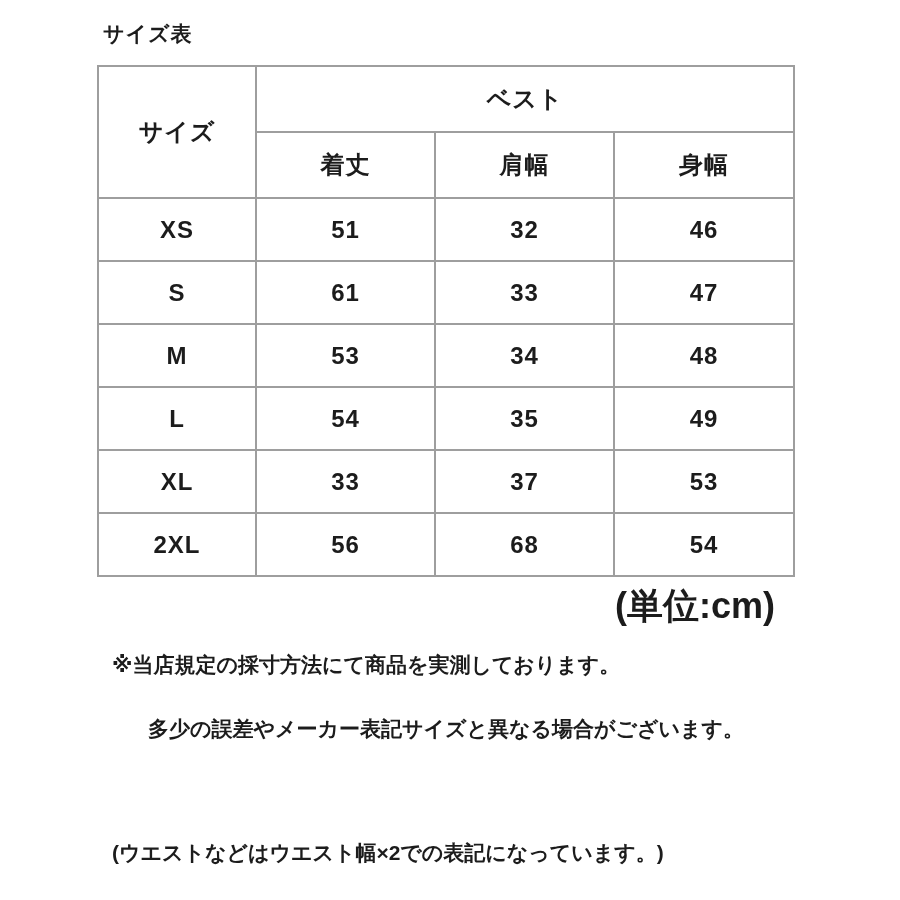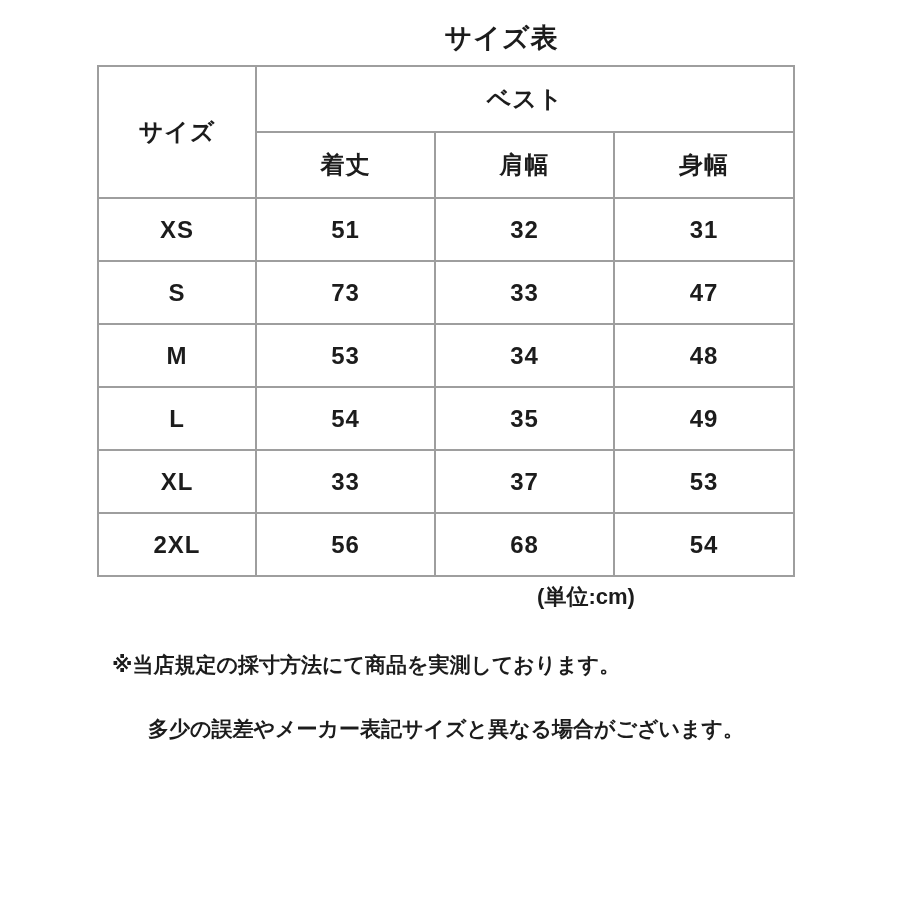--- a/index.html
+++ b/index.html
@@ -20,22 +20,22 @@
     width: 900px;
     height: 900px;
   }
   .title {
     position: absolute;
     top: 20px;
     left: 0;
     width: 100%;
     box-sizing: border-box;
     padding-left: 103px;
-    text-align: center;
-    font-size: 27px;
+    text-align: left;
+    font-size: 21px;
     letter-spacing: 1px;
   }
   table.size-table {
     position: absolute;
     left: 97px;
     top: 65px;
     width: 696px;
     height: 507px;
     border-collapse: collapse;
     table-layout: fixed;
@@ -50,22 +50,22 @@
     background: #ffffff;
     letter-spacing: 1px;
   }
   .size-table thead tr { height: 63px; }
   .size-table tbody tr { height: 63px; }
   .unit-note {
     position: absolute;
     top: 582px;
     left: 397px;
     width: 378px;
-    text-align: center;
-    font-size: 22px;
+    text-align: right;
+    font-size: 36px;
     white-space: nowrap;
   }
   .note-line {
     position: absolute;
     left: 112px;
     font-size: 21px;
     white-space: nowrap;
     letter-spacing: 0px;
   }
   .note-0 { top: 651px; }
@@ -96,25 +96,25 @@
           <th>着丈</th>
           <th>肩幅</th>
           <th>身幅</th>
         </tr>
     </thead>
     <tbody>
         <tr>
           <th>XS</th>
           <td>51</td>
           <td>32</td>
-          <td>31</td>
+          <td>46</td>
         </tr>
         <tr>
           <th>S</th>
-          <td>73</td>
+          <td>61</td>
           <td>33</td>
           <td>47</td>
         </tr>
         <tr>
           <th>M</th>
           <td>53</td>
           <td>34</td>
           <td>48</td>
         </tr>
         <tr>
@@ -135,14 +135,15 @@
           <td>68</td>
           <td>54</td>
         </tr>
       </tbody>
   </table>
 
   <div class="unit-note">(単位:cm)</div>
 
   <div class="note-line note-0">※当店規定の採寸方法にて商品を実測しております。</div>
   <div class="note-line note-1">多少の誤差やメーカー表記サイズと異なる場合がございます。</div>
+  <div class="note-line note-3">(ウエストなどはウエスト幅×2での表記になっています。)</div>
 
 </div>
 
 </body></html>

